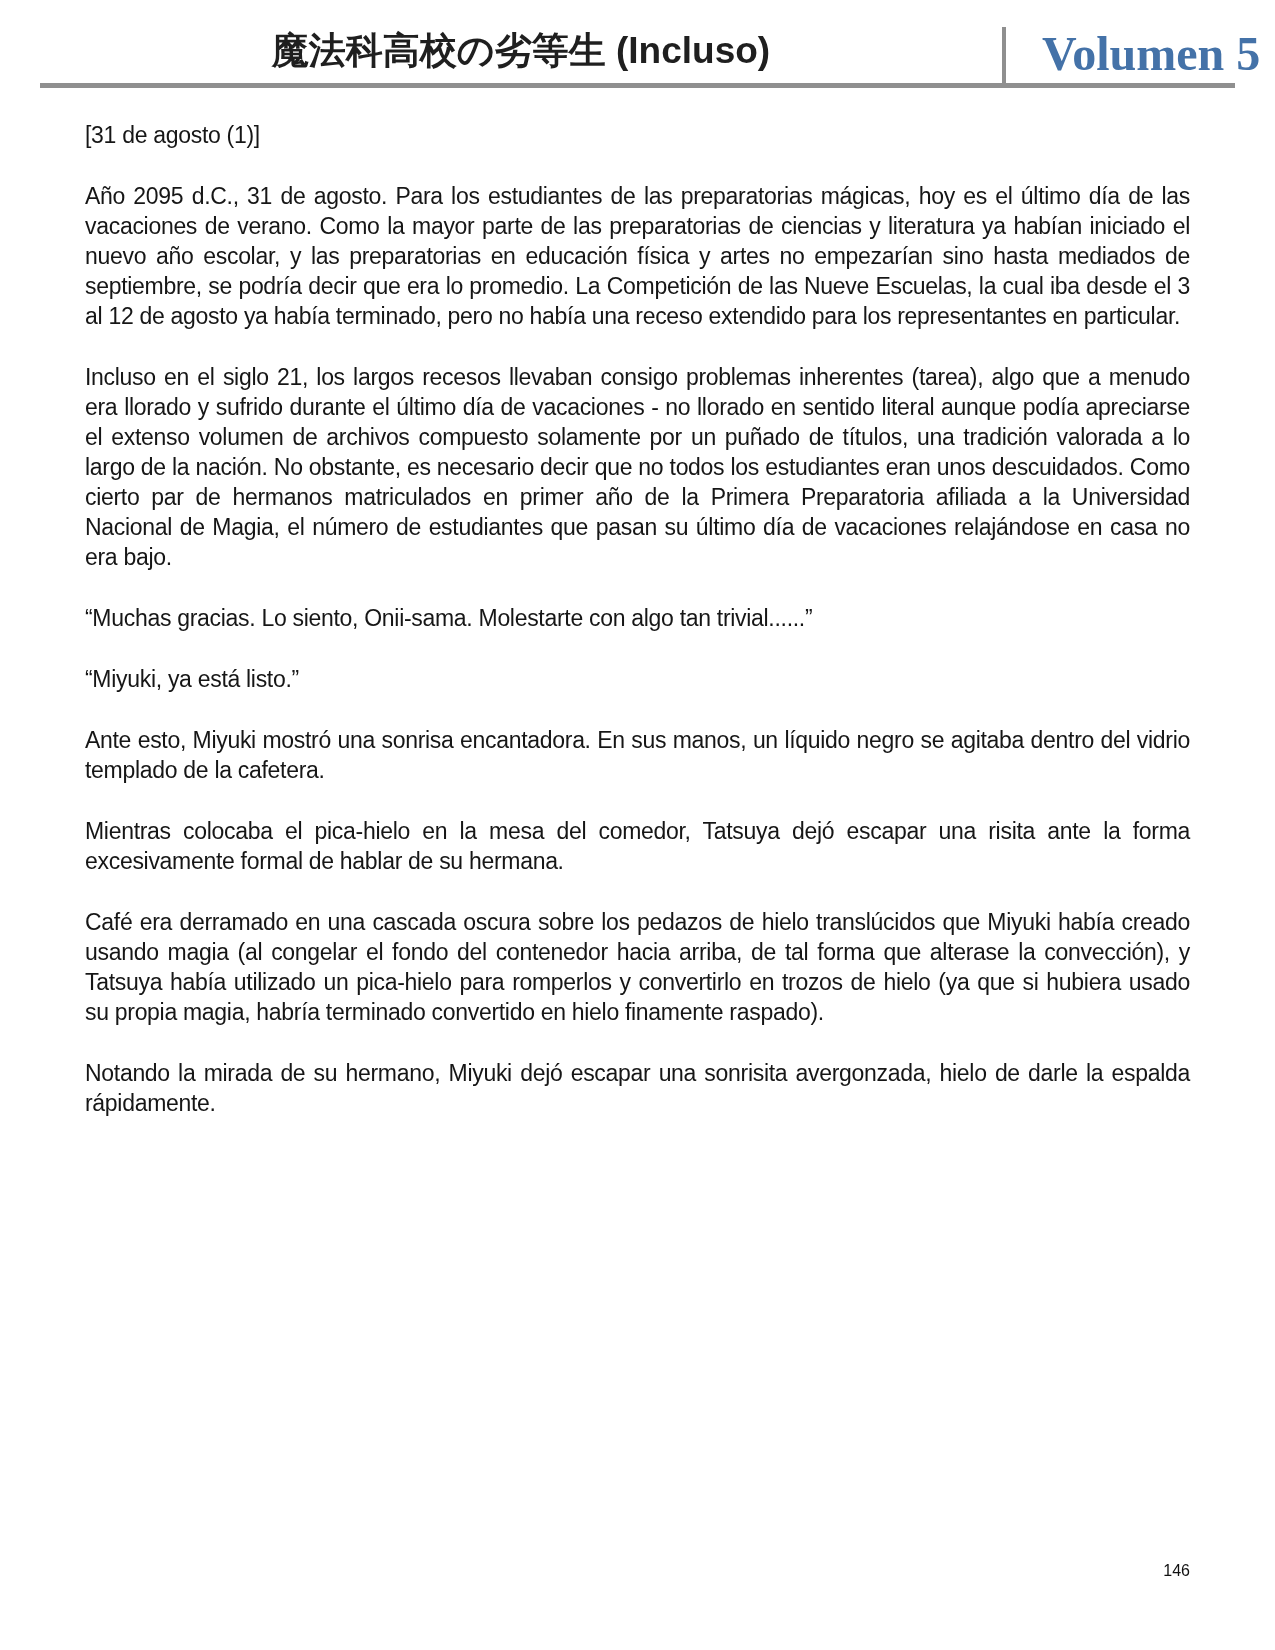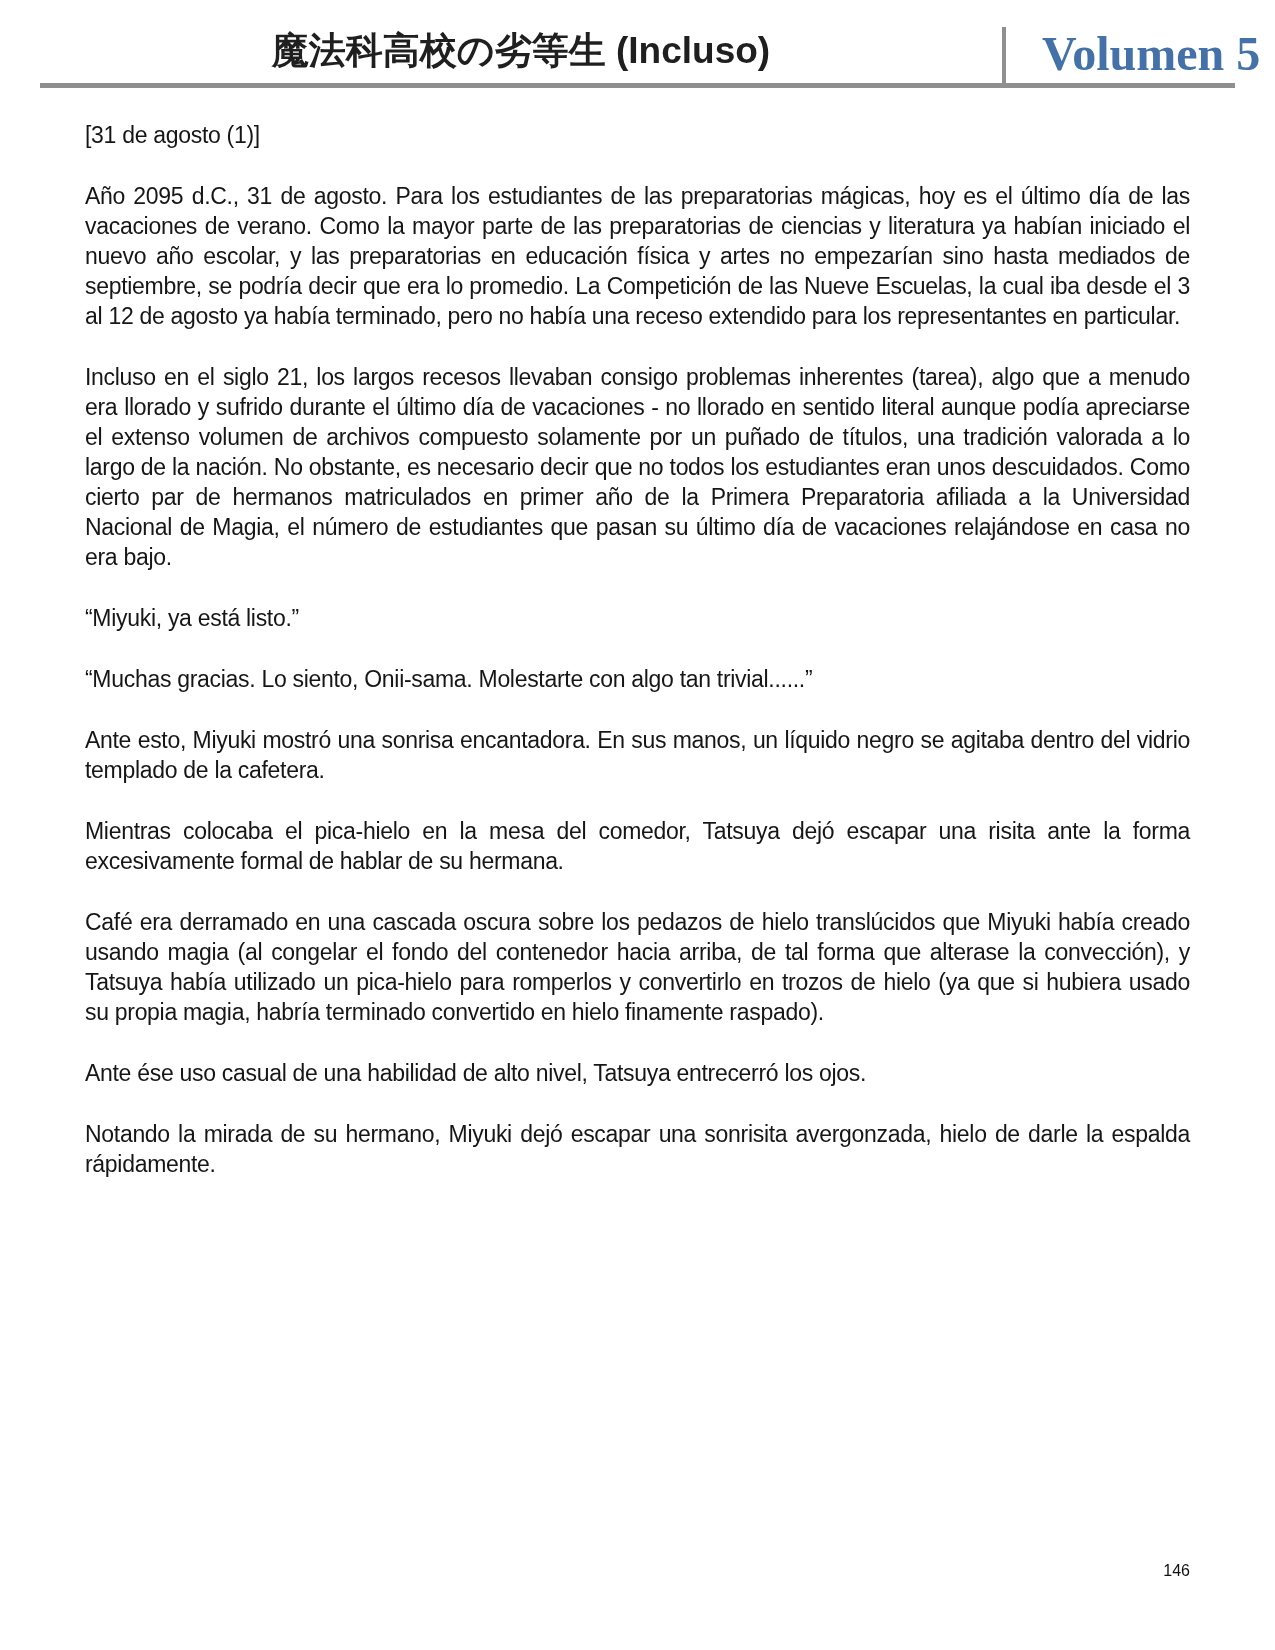--- a/index.html
+++ b/index.html
@@ -94,33 +94,32 @@
     <div class="volume-label" style="color: rgb(68, 114, 168);">Volumen 5</div>
   </header>
 
   <main class="content">
     <p class="single">[31 de agosto (1)]</p>
 
     <p>Año 2095 d.C., 31 de agosto. Para los estudiantes de las preparatorias mágicas, hoy es el último día de las vacaciones de verano. Como la mayor parte de las preparatorias de ciencias y literatura ya habían iniciado el nuevo año escolar, y las preparatorias en educación física y artes no empezarían sino hasta mediados de septiembre, se podría decir que era lo promedio. La Competición de las Nueve Escuelas, la cual iba desde el 3 al 12 de agosto ya había terminado, pero no había una receso extendido para los representantes en particular.</p>
 
     <p>Incluso en el siglo 21, los largos recesos llevaban consigo problemas inherentes (tarea), algo que a menudo era llorado y sufrido durante el último día de vacaciones - no llorado en sentido literal aunque podía apreciarse el extenso volumen de archivos compuesto solamente por un puñado de títulos, una tradición valorada a lo largo de la nación. No obstante, es necesario decir que no todos los estudiantes eran unos descuidados. Como cierto par de hermanos matriculados en primer año de la Primera Preparatoria afiliada a la Universidad Nacional de Magia, el número de estudiantes que pasan su último día de vacaciones relajándose en casa no era bajo.</p>
 
+    <p class="single">“Muchas gracias. Lo siento, Onii-sama. Molestarte con algo tan trivial......”</p>
+
     <p class="single">“Miyuki, ya está listo.”</p>
-
-    <p class="single">“Muchas gracias. Lo siento, Onii-sama. Molestarte con algo tan trivial......”</p>
 
 
     <p>Ante esto, Miyuki mostró una sonrisa encantadora. En sus manos, un líquido negro se agitaba dentro del vidrio templado de la cafetera.</p>
 
     <p>Mientras colocaba el pica-hielo en la mesa del comedor, Tatsuya dejó escapar una risita ante la forma excesivamente formal de hablar de su hermana.</p>
 
     <p>Café era derramado en una cascada oscura sobre los pedazos de hielo translúcidos que Miyuki había creado usando magia (al congelar el fondo del contenedor hacia arriba, de tal forma que alterase la convección), y Tatsuya había utilizado un pica-hielo para romperlos y convertirlo en trozos de hielo (ya que si hubiera usado su propia magia, habría terminado convertido en hielo finamente raspado).</p>
 
 
 
-    <p class="single">Ante ése uso casual de una habilidad de alto nivel, Tatsuya entrecerró los ojos.</p>
 
     <p>Notando la mirada de su hermano, Miyuki dejó escapar una sonrisita avergonzada, hielo de darle la espalda rápidamente.</p>
   </main>
 
   <div class="page-number">146</div>
 
 </div>
 
 </body></html>

